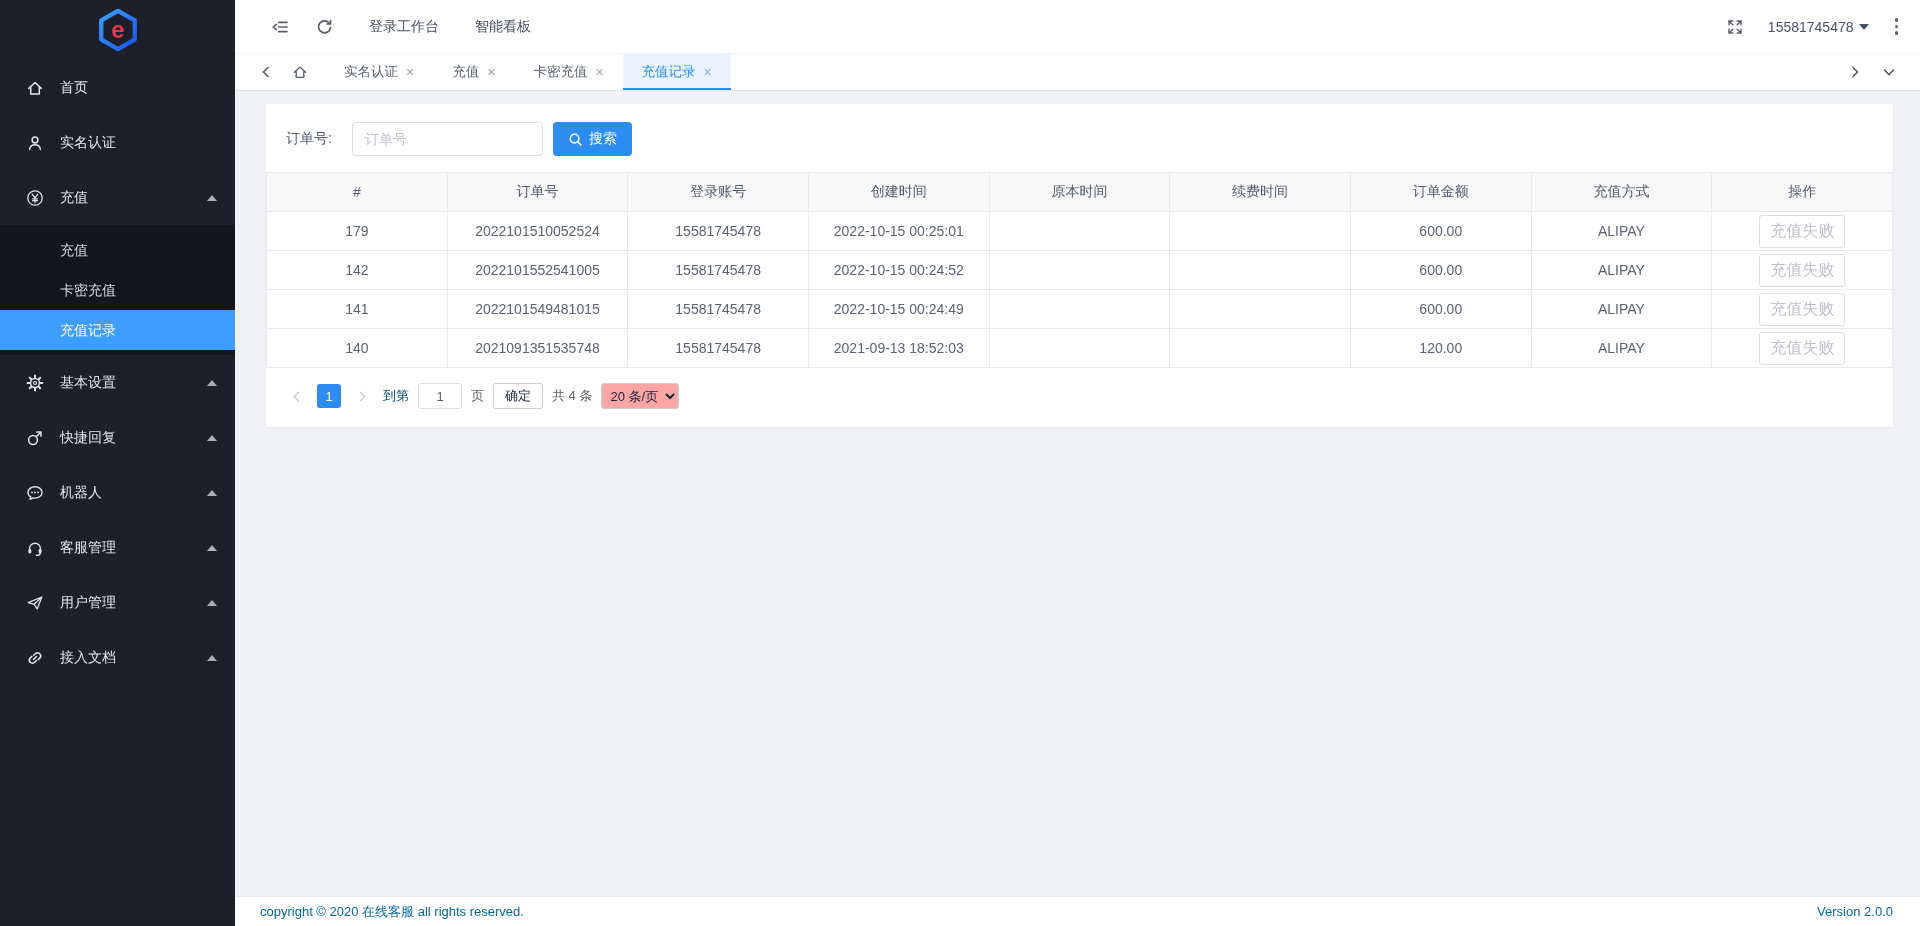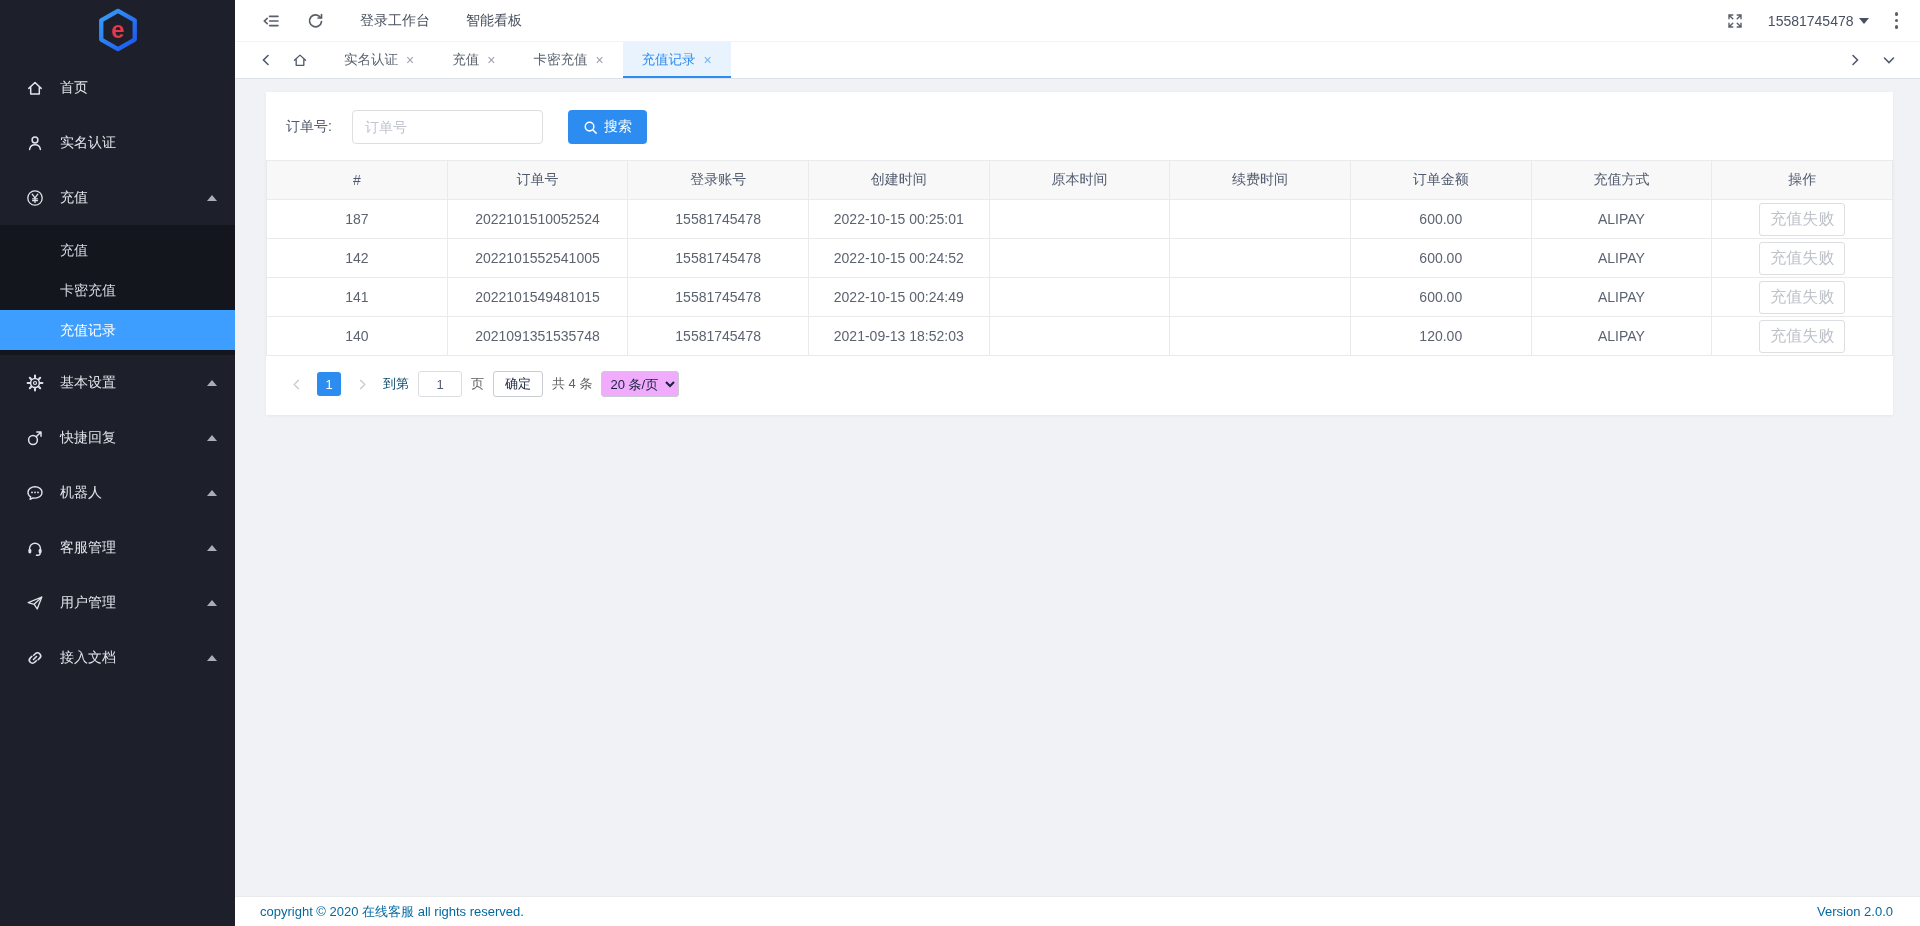--- a/index.html
+++ b/index.html
@@ -15,21 +15,21 @@
   .mi-icon svg { width: 18px; height: 18px; }
   .arrow-up { position: absolute; right: 18px; width: 0; height: 0;
     border-left: 5px solid transparent; border-right: 5px solid transparent; border-bottom: 6px solid #a9aeb8; }
   .submenu { background: #14161e; padding: 5px 0; }
   .submenu-item { height: 40px; line-height: 40px; padding-left: 60px; font-size: 14px; color: #d6dae2; cursor: pointer; }
   .submenu-item.active { background: #3d9eff; color: #ffffff; }
 
   
   .main { flex: 1; min-width: 0; display: flex; flex-direction: column; height: 926px; }
 
-  .topbar { height: 42px; background: #fff; display: flex; align-items: center; padding: 0 20px 0 27px; border-bottom: 1px solid #f1f3f6; flex-shrink: 0; }
+  .topbar { height: 54px; background: #fff; display: flex; align-items: center; padding: 0 20px 0 36px; border-bottom: 1px solid #f1f3f6; flex-shrink: 0; }
   .tb-icon { display: inline-flex; color: #5a5e66; cursor: pointer; }
   .tb-icon svg { width: 18px; height: 18px; }
   .tb-refresh { margin-left: 26px; }
   .tb-menu { margin-left: 36px; color: #495060; cursor: pointer; }
   .tb-right { margin-left: auto; display: flex; align-items: center; gap: 24px; }
   .account { display: flex; align-items: center; gap: 5px; color: #495060; cursor: pointer; }
   .caret-down { width: 0; height: 0; border-left: 5px solid transparent; border-right: 5px solid transparent; border-top: 6px solid #495060; }
 
   .tabbar { height: 37px; background: #fff; border-bottom: 1px solid #dde1e8; display: flex; align-items: stretch; padding: 0 14px; box-shadow: 0 1px 2px rgba(0,0,0,.03); flex-shrink: 0; }
   .tab-nav { width: 34px; display: flex; align-items: center; justify-content: center; color: #515a6e; cursor: pointer; }
@@ -42,35 +42,35 @@
   .tab.active .close { color: #6fb4f5; }
   .tabbar-right { margin-left: auto; display: flex; }
 
   
   .content { flex: 1; background: #f0f2f5; padding: 13px 27px 0 31px; overflow: hidden; }
   .panel { background: #ffffff; box-shadow: 0 1px 3px rgba(0,0,0,.05); padding: 18px 0 18px; }
   .search-row { display: flex; align-items: center; padding: 0 0 16px 20px; }
   .search-label { color: #515a6e; margin-right: 20px; }
   .search-input { width: 191px; height: 34px; border: 1px solid #dcdee2; border-radius: 4px; padding: 0 12px; font-size: 14px; color: #515a6e; outline: none; font-family: inherit; }
   .search-input::placeholder { color: #c0c4cc; }
-  .search-btn { margin-left: 25px; height: 34px; padding: 0 15px; background: #2d8cf0; border: none; border-radius: 4px; color: #fff; font-size: 14px; display: inline-flex; align-items: center; gap: 6px; cursor: pointer; font-family: inherit; }
+  .search-btn { margin-left: 10px; height: 34px; padding: 0 15px; background: #2d8cf0; border: none; border-radius: 4px; color: #fff; font-size: 14px; display: inline-flex; align-items: center; gap: 6px; cursor: pointer; font-family: inherit; }
   .search-btn svg { width: 15px; height: 15px; }
 
   table.grid { width: 100%; border-collapse: collapse; table-layout: fixed; font-size: 14px; }
   .grid th { height: 39px; background: #f8f8f9; color: #515a6e; font-weight: 400; border: 1px solid #e8eaec; }
   .grid td { height: 39px; text-align: center; color: #5c6370; border: 1px solid #e8eaec; background: #fff; }
   .fail-btn { font-size: 16px; color: #bfc3c9; background: #fff; border: 1px solid #dcdee2; border-radius: 3px; padding: 5px 10px; cursor: not-allowed; font-family: inherit; }
 
   .pagination { display: flex; align-items: center; gap: 9px; padding: 15px 0 0 18px; font-size: 13px; color: #606266; }
   .pg-arrow { width: 24px; height: 24px; display: flex; align-items: center; justify-content: center; color: #ccd0d6; cursor: default; }
   .pg-arrow svg { width: 11px; height: 11px; }
   .pg-page { width: 24px; height: 24px; background: #2d8cf0; color: #fff; border-radius: 3px; display: flex; align-items: center; justify-content: center; cursor: pointer; }
   .goto-input { width: 44px; height: 26px; border: 1px solid #dcdee2; border-radius: 3px; text-align: center; font-size: 13px; color: #515a6e; outline: none; font-family: inherit; }
   .confirm-btn { height: 26px; padding: 0 11px; border: 1px solid #c9ccd2; border-radius: 3px; background: #fff; color: #17233d; font-size: 13px; cursor: pointer; font-family: inherit; }
-  .size-select { height: 26px; border: 1px solid #c9ccd2; border-radius: 3px; background: #f0abfc; color: #17233d; font-size: 13px; padding: 0 4px; font-family: inherit; }
+  .size-select { height: 26px; border: 1px solid #c9ccd2; border-radius: 3px; background: #fca5a5; color: #17233d; font-size: 13px; padding: 0 4px; font-family: inherit; }
 
   .footer { height: 30px; background: #fff; border-top: 1px solid #e8eaec; display: flex; align-items: center; justify-content: space-between; padding: 0 27px 0 25px; font-size: 13px; color: #0369a1; flex-shrink: 0; }
 
   .kebab { display: inline-flex; flex-direction: column; gap: 3px; cursor: pointer; padding: 2px; }
   .kebab i { width: 3.5px; height: 3.5px; border-radius: 50%; background: #5a5e66; }
 </style>
 </head>
 <body>
 
 <div class="layout">
@@ -302,21 +302,21 @@
               <th>创建时间</th>
               <th>原本时间</th>
               <th>续费时间</th>
               <th>订单金额</th>
               <th>充值方式</th>
               <th>操作</th>
             </tr>
           </thead>
           <tbody>
             <tr>
-              <td>187</td>
+              <td>179</td>
               <td>2022101510052524</td>
               <td>15581745478</td>
               <td>2022-10-15 00:25:01</td>
               <td></td>
               <td></td>
               <td>600.00</td>
               <td>ALIPAY</td>
               <td><button class="fail-btn">充值失败</button></td>
             </tr>
             <tr>

